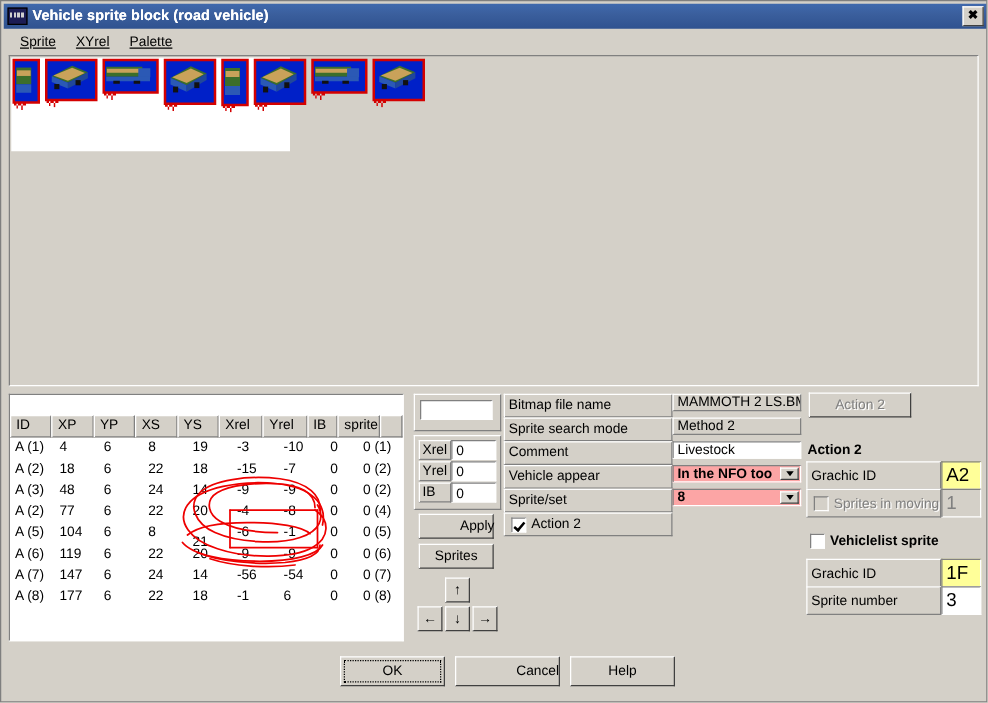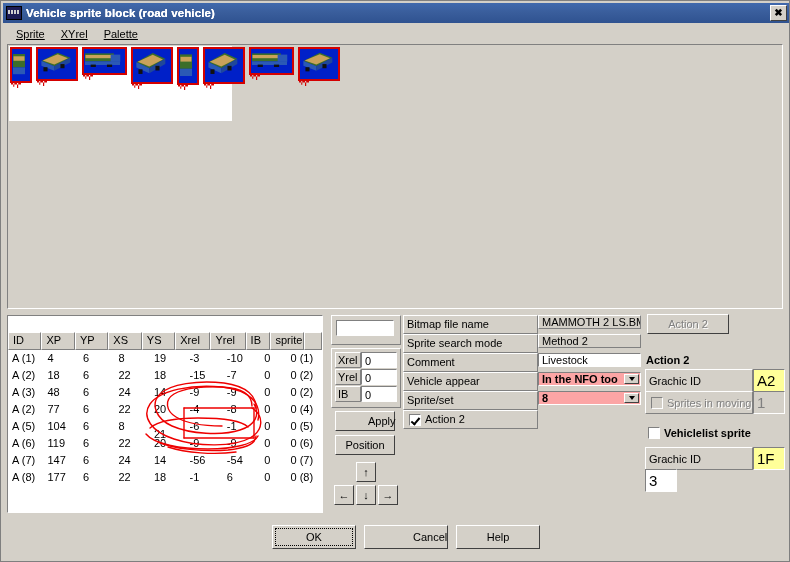--- a/index.html
+++ b/index.html
@@ -401,21 +401,21 @@
           <div class="raised" style="width:26px;background:#d4d0c8;font-size:11px;line-height:14px;padding-left:2px;box-sizing:border-box;">IB</div>
           <div class="txtbox" style="flex:1;">0</div>
         </div>
       </div>
     </div>
 
     <div class="btn" style="position:absolute;left:4px;top:96px;width:60px;height:20px;line-height:18px;padding-left:32px;">
       <span>Apply</span>
     </div>
     <div class="btn" style="position:absolute;left:4px;top:120px;width:60px;height:20px;line-height:18px;">
-      <span>Position</span>
+      <span>Sprites</span>
     </div>
 
     <div class="btn" style="position:absolute;left:25px;top:147px;width:20px;height:20px;line-height:18px;">
       <span>↑</span>
     </div>
     <div class="btn" style="position:absolute;left:3px;top:170px;width:20px;height:20px;line-height:18px;">
       <span>←</span>
     </div>
     <div class="btn" style="position:absolute;left:25px;top:170px;width:20px;height:20px;line-height:18px;">
       <span>↓</span>
@@ -505,20 +505,21 @@
       <span class="cbx"></span>
       <span class="secthead">Vehiclelist sprite</span>
     </div>
 
     <div style="position:absolute;left:0;top:133px;width:140px;">
       <div class="arow">
         <div class="alabel">Grachic ID</div>
         <div class="aval yellow">1F</div>
       </div>
       <div class="arow">
+        <div class="alabel">Sprite number</div>
         <div class="aval white">3</div>
       </div>
     </div>
   </div>
 
   <div class="btn bottombtn" style="left:271px;top:524px;">
     <span>OK</span>
     <span class="focusring"></span>
   </div>
   <div class="btn bottombtn" style="left:363px;top:524px;padding-left:48px;">

